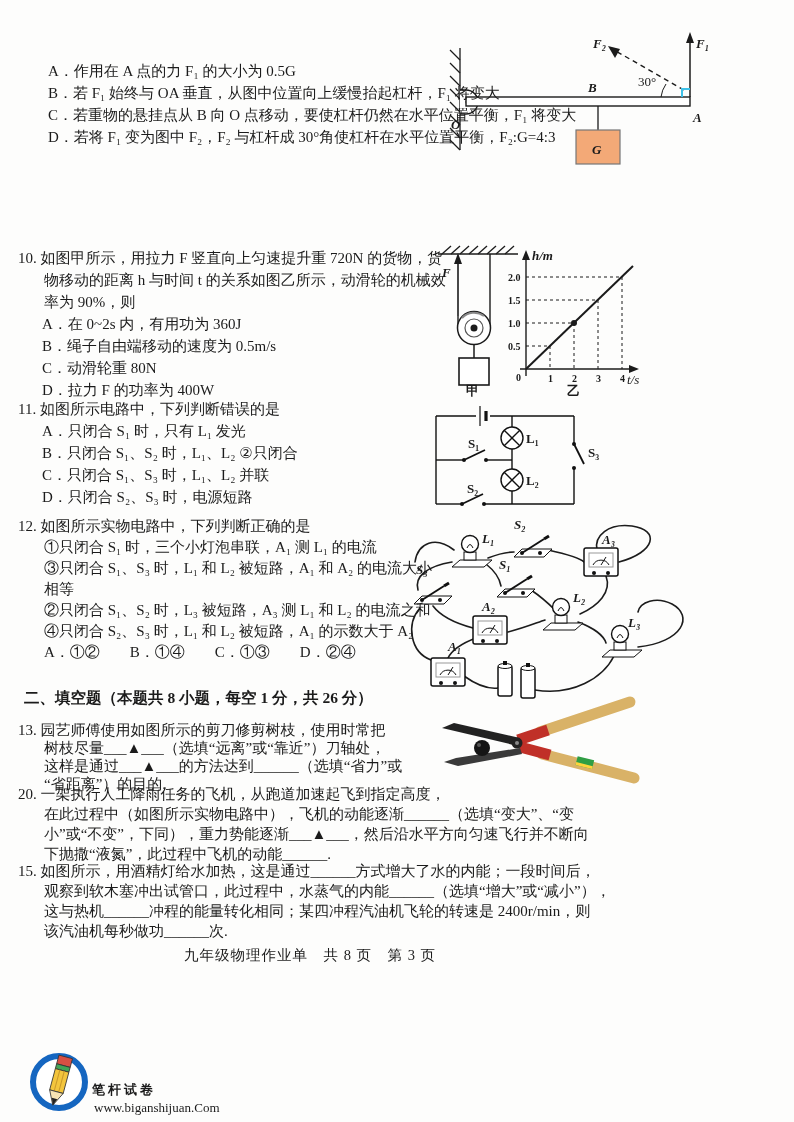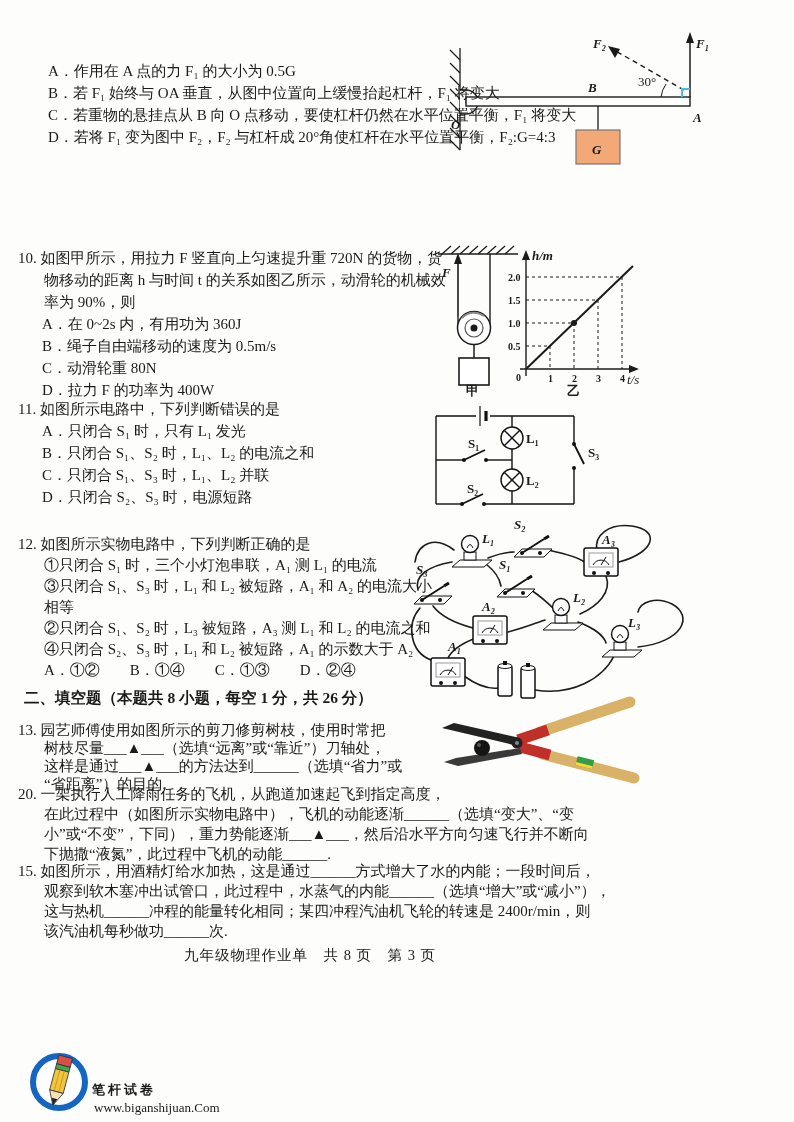--- a/index.html
+++ b/index.html
@@ -63,21 +63,21 @@
     <text class="it b" x="263" y="96">A</text>
     <text class="it b" x="21" y="103">O</text>
     <text class="it b" x="162" y="128" font-size="15">G</text>
   </svg>
 
   <div class="q" style="left:24px;top:60px;width:764px">
     <div class="opts">
       <div>A．作用在 A 点的力 F₁ 的大小为 0.5G</div>
       <div>B．若 F₁ 始终与 OA 垂直，从图中位置向上缓慢抬起杠杆，F₁ 将变大</div>
       <div>C．若重物的悬挂点从 B 向 O 点移动，要使杠杆仍然在水平位置平衡，F₁ 将变大</div>
-      <div>D．若将 F₁ 变为图中 F₂，F₂ 与杠杆成 20°角使杠杆在水平位置平衡，F₂:G=4:3</div>
+      <div>D．若将 F₁ 变为图中 F₂，F₂ 与杠杆成 30°角使杠杆在水平位置平衡，F₂:G=4:3</div>
     </div>
   </div>
 
   <svg class="fig" style="left:426px;top:244px" width="95" height="152" viewBox="0 0 95 152">
     <g stroke="#1b1b1b" stroke-width="1.3">
       <line x1="12" y1="10" x2="92" y2="10"></line>
       <line x1="16" y1="10" x2="25" y2="2"></line>
         <line x1="25" y1="10" x2="34" y2="2"></line>
       <line x1="34" y1="10" x2="43" y2="2"></line>
         <line x1="43" y1="10" x2="52" y2="2"></line>
@@ -199,21 +199,21 @@
     <text class="b" x="44" y="50">S₁</text>
     <text class="b" x="43" y="95">S₂</text>
     <text class="b" x="164" y="59">S₃</text>
   </svg>
 
   <div class="q" style="left:18px;top:398px;width:420px">
     <div class="hang"><span>11.</span>
       <span class="stem">如图所示电路中，下列判断错误的是</span></div>
     <div class="opts">
       <div>A．只闭合 S₁ 时，只有 L₁ 发光</div>
-      <div>B．只闭合 S₁、S₂ 时，L₁、L₂ 的电流之和</div>
+      <div>B．只闭合 S₁、S₂ 时，L₁、L₂ ②只闭合</div>
       <div>C．只闭合 S₁、S₃ 时，L₁、L₂ 并联</div>
       <div>D．只闭合 S₂、S₃ 时，电源短路</div>
     </div>
   </div>
 
   <svg class="fig" style="left:398px;top:510px" width="396" height="192" viewBox="0 0 396 192">
     <g fill="none" stroke="#1c1c1c" stroke-width="1.6" stroke-linecap="round">
       <path d="M54,52 C30,56 16,66 20,80"></path>
       <path d="M88,54 C98,62 102,70 103,76"></path>
       <path d="M90,48 C100,44 110,42 116,42"></path>
@@ -313,21 +313,21 @@
     <text class="it b" x="116" y="19">S₂</text>
     <text class="it b" x="204" y="34">A₃</text>
     <text class="it b" x="18" y="64">S₃</text>
     <text class="it b" x="101" y="59">S₁</text>
     <text class="it b" x="84" y="101">A₂</text>
     <text class="it b" x="175" y="92">L₂</text>
     <text class="it b" x="230" y="117">L₃</text>
     <text class="it b" x="50" y="141">A₁</text>
   </svg>
 
-  <div class="q" style="left:18px;top:534px;width:424px;line-height:21px">
+  <div class="q" style="left:18px;top:516px;width:424px;line-height:21px">
     <div class="hang"><span>12.</span>
       <span class="stem">如图所示实物电路中，下列判断正确的是</span></div>
     <div class="items">
       <div>①只闭合 S₁ 时，三个小灯泡串联，A₁ 测 L₁ 的电流</div>
       <div>③只闭合 S₁、S₃ 时，L₁ 和 L₂ 被短路，A₁ 和 A₂ 的电流大小相等</div>
       <div>②只闭合 S₁、S₂ 时，L₃ 被短路，A₃ 测 L₁ 和 L₂ 的电流之和</div>
       <div>④只闭合 S₂、S₃ 时，L₁ 和 L₂ 被短路，A₁ 的示数大于 A₂</div>
       <div>A．①②　　B．①④　　C．①③　　D．②④</div>
     </div>
   </div>

